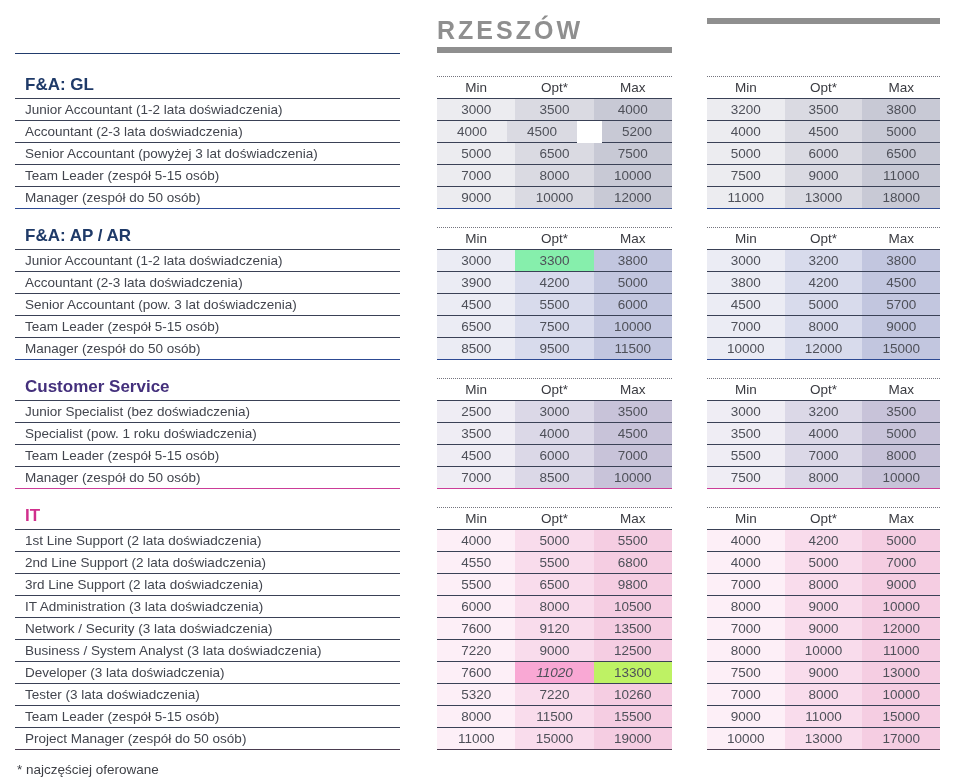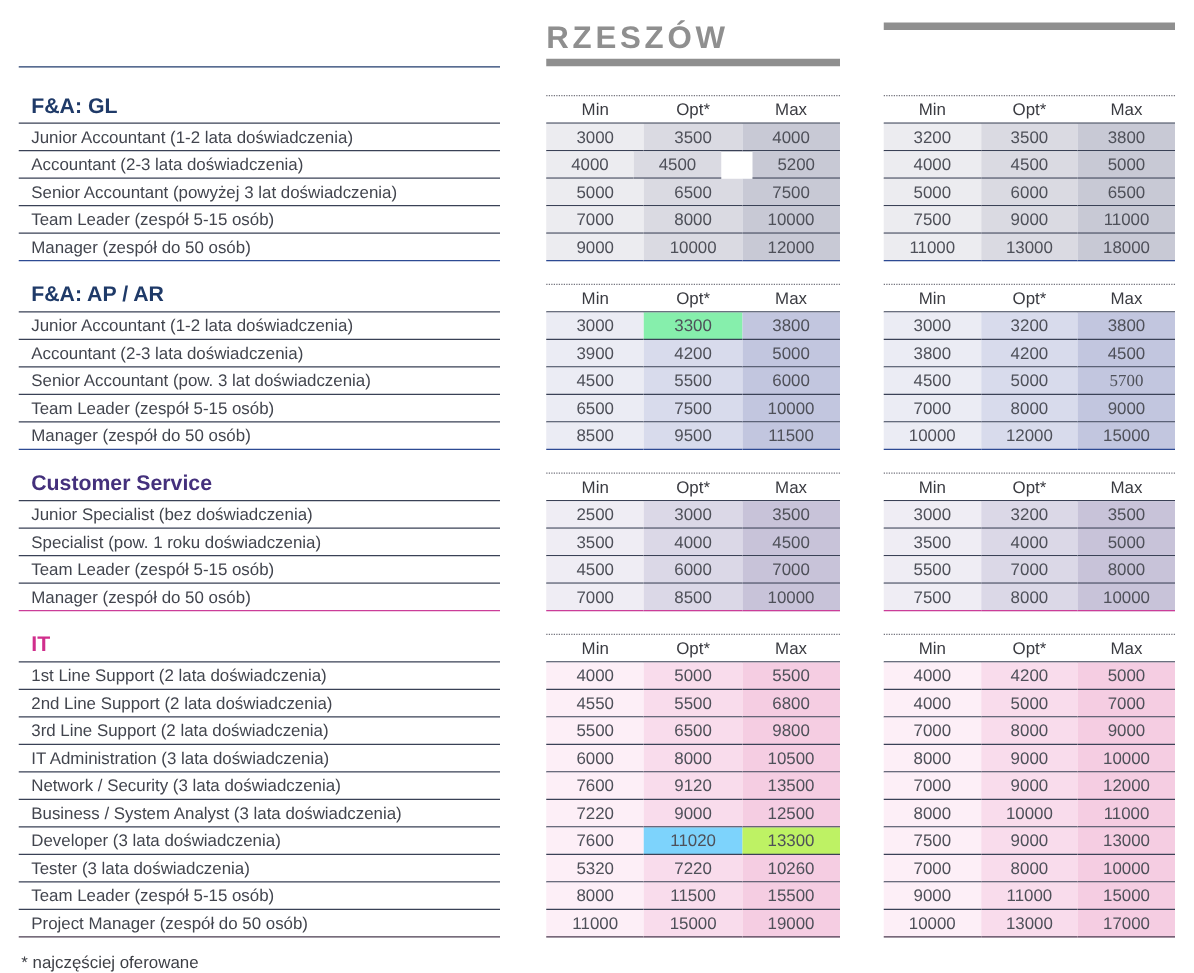--- a/index.html
+++ b/index.html
@@ -227,21 +227,21 @@
             <div class="g1"></div>
             <div class="cells">
               <div class="cell" style="background: rgb(235, 236, 244);">4500</div>
               <div class="cell" style="background: rgb(216, 219, 236);">5500</div>
               <div class="cell" style="background: rgb(194, 198, 223);">6000</div>
             </div>
             <div class="g2"></div>
             <div class="cells w2">
               <div class="cell" style="background: rgb(235, 236, 244);">4500</div>
               <div class="cell" style="background: rgb(216, 219, 236);">5000</div>
-              <div class="cell" style="background: rgb(194, 198, 223); font-family: Liberation Serif, serif;">5700</div>
+              <div class="cell" style="background: rgb(194, 198, 223);">5700</div>
             </div>
           </div>
           <div class="row">
             <div class="label">Team Leader (zespół 5-15 osób)</div>
             <div class="g1"></div>
             <div class="cells">
               <div class="cell" style="background: rgb(235, 236, 244);">6500</div>
               <div class="cell" style="background: rgb(216, 219, 236);">7500</div>
               <div class="cell" style="background: rgb(194, 198, 223);">10000</div>
             </div>
@@ -459,21 +459,21 @@
               <div class="cell" style="background: rgb(253, 239, 247);">8000</div>
               <div class="cell" style="background: rgb(249, 220, 236);">10000</div>
               <div class="cell" style="background: rgb(245, 205, 226);">11000</div>
             </div>
           </div>
           <div class="row">
             <div class="label">Developer (3 lata doświadczenia)</div>
             <div class="g1"></div>
             <div class="cells">
               <div class="cell" style="background: rgb(253, 239, 247);">7600</div>
-              <div class="cell" style="background: #7dd3fc;">11020</div>
+              <div class="cell" style="background: #f9a8d4; font-style: italic;">11020</div>
               <div class="cell" style="background: #bef264;">13300</div>
             </div>
             <div class="g2"></div>
             <div class="cells w2">
               <div class="cell" style="background: rgb(253, 239, 247);">7500</div>
               <div class="cell" style="background: rgb(249, 220, 236);">9000</div>
               <div class="cell" style="background: rgb(245, 205, 226);">13000</div>
             </div>
           </div>
           <div class="row">

